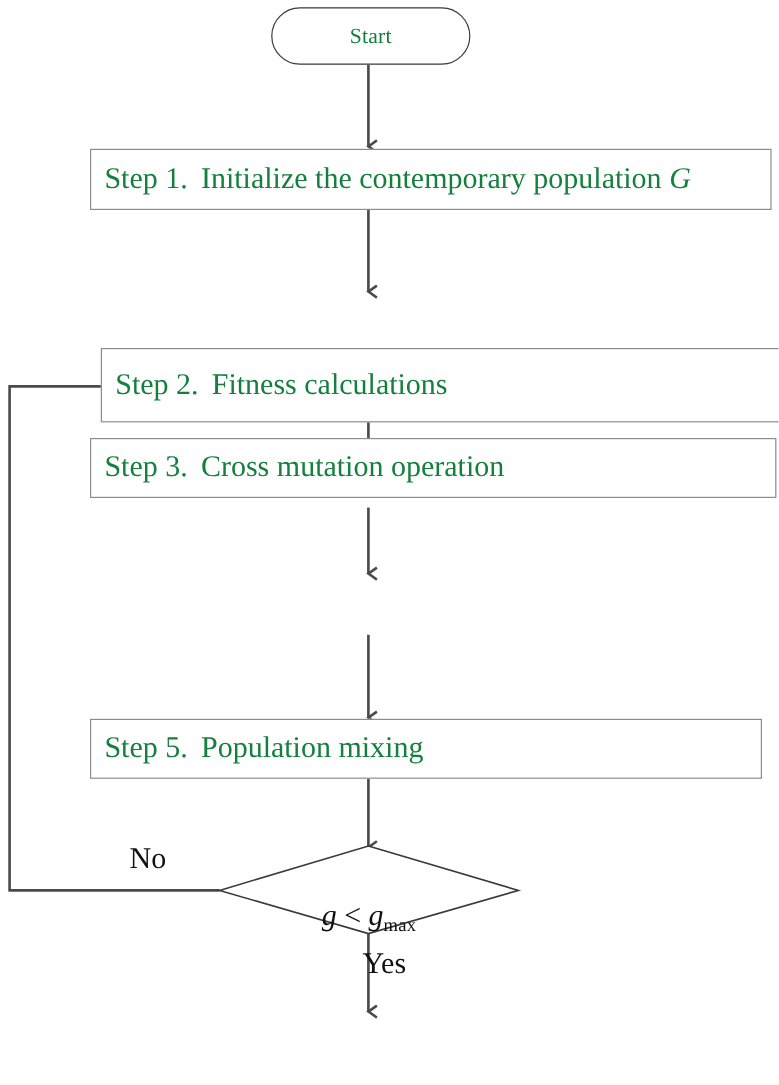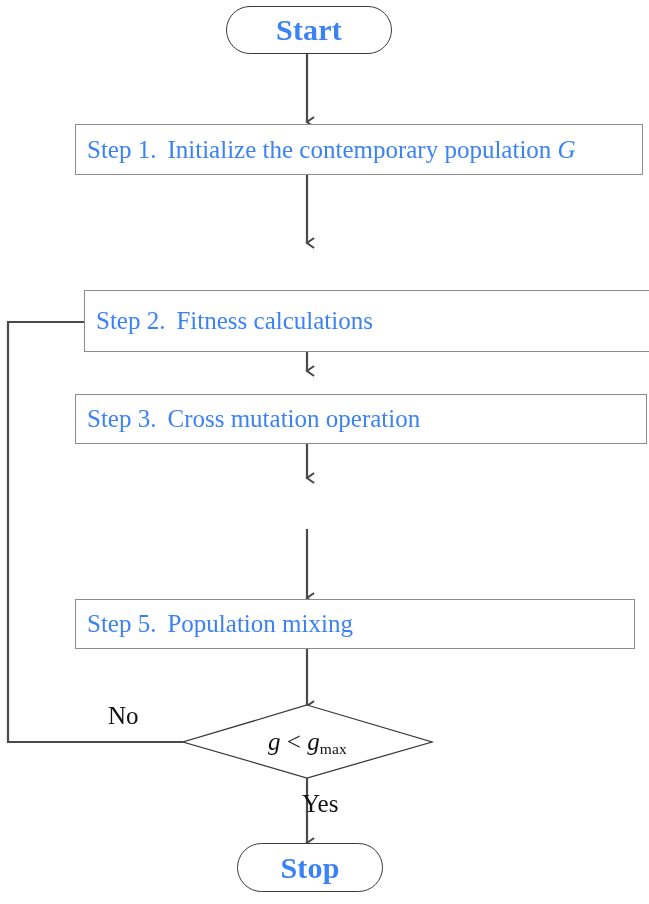--- a/index.html
+++ b/index.html
@@ -31,45 +31,44 @@
     display: flex;
     align-items: center;
     background: #ffffff;
   }
   .terminal {
     border: 1px solid #3a3a3a;
     border-radius: 999px;
     justify-content: center;
   }
   .terminal .label {
-    font-size: 30px;
-    color: #3b82f6;
+    font-size: 18px;
+    color: #15803d;
     letter-spacing: 0.2px;
-    font-weight: bold;
   }
   .process {
     border: 1px solid #8c8c8c;
     justify-content: flex-start;
     padding-left: 11px;
   }
   .process .label {
     font-size: 25px;
-    color: #3b82f6;
+    color: #15803d;
     white-space: nowrap;
   }
   .process .label .step-no {
     margin-right: 11px;
   }
   .process .label .var {
     font-style: italic;
   }
   .decision {
     position: absolute;
     display: flex;
-    align-items: center;
+    align-items: flex-end;
     justify-content: center;
   }
   .decision .label {
     position: relative;
     font-size: 25px;
     color: #111111;
     white-space: nowrap;
     z-index: 3;
   }
   .decision .label i {
@@ -134,39 +133,36 @@
       <span class="step-no">Step 1.</span><span>Initialize the contemporary population </span><span class="var">G</span>
     </span>
   </div>
 
   <div class="node process" style="left:84px; top:244px; width:568px; height:62px;margin-top:46px;">
     <span class="label">
       <span class="step-no">Step 2.</span><span>Fitness calculations</span>
     </span>
   </div>
 
-  <div class="node process" style="left:75px; top:394px; width:572px; height:50px;">
+  <div class="node process" style="left:75px; top:365px; width:572px; height:50px;">
     <span class="label">
       <span class="step-no">Step 3.</span><span>Cross mutation operation</span>
     </span>
   </div>
 
 
   <div class="node process" style="left:75px; top:599px; width:560px; height:50px;">
     <span class="label">
       <span class="step-no">Step 5.</span><span>Population mixing</span>
     </span>
   </div>
 
   <div class="decision" style="left:183px; top:705px; width:249px; height:73px;">
     <span class="label">
       <i>g</i><span> &lt; </span><i>g</i><sub>max</sub>
     </span>
   </div>
 
-  <div class="node terminal" style="left:237px; top:843px; width:146px; height:49px;">
-    <span class="label">Stop</span>
-  </div>
 
   <div class="edge-label" style="left:63px; top:702px;">No</div>
   <div class="edge-label" style="left:257px; top:790px;">Yes</div>
 
 </div>
 
 </body></html>

